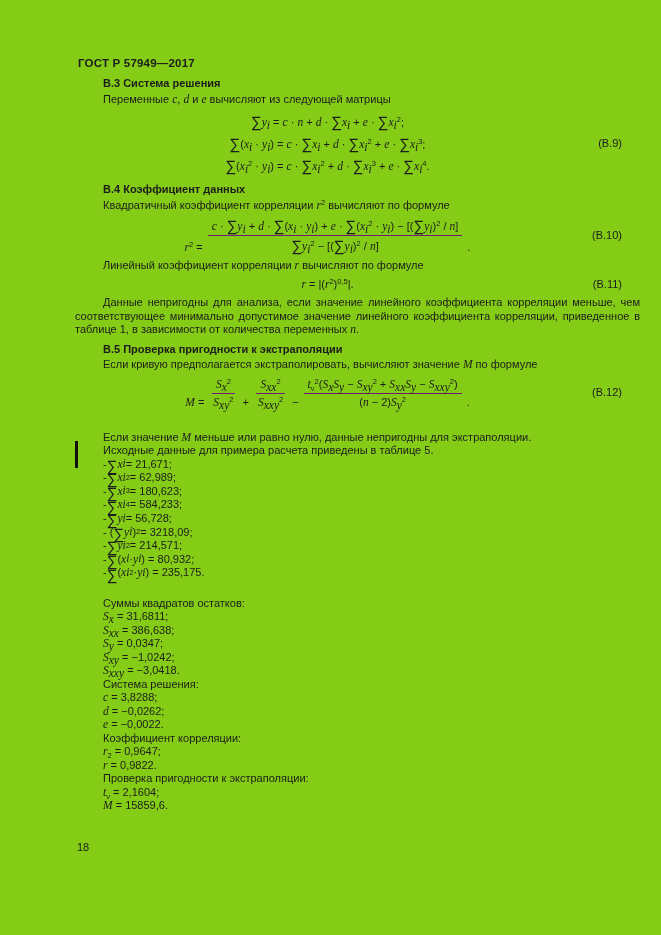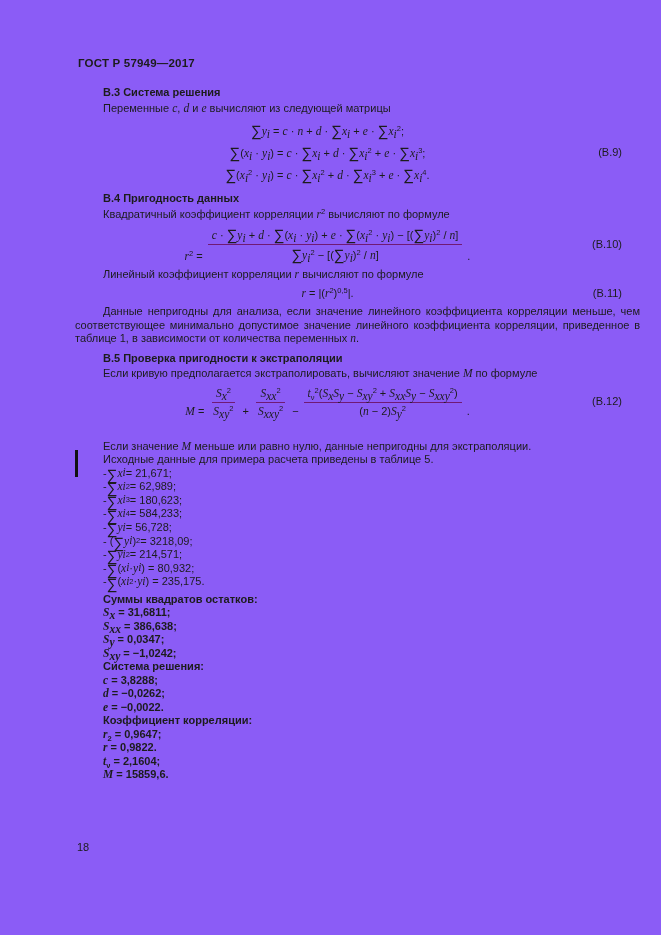--- a/index.html
+++ b/index.html
@@ -1,41 +1,41 @@
 <!DOCTYPE html>
 <html><head>
 <meta charset="utf-8">
 <style>
   html,body{margin:0;padding:0;background:#ffffff;}
   .page{
-    position:relative;width:661px;height:935px;background:#8b5cf6;overflow:hidden;
+    position:relative;width:661px;height:935px;background:#84cc16;overflow:hidden;
     font-family:"Liberation Sans","DejaVu Sans",sans-serif;
     font-size:11px;color:#1c1c1c;line-height:13.5px;
   }
   .doc-header{position:absolute;left:78px;top:57px;font-weight:bold;font-size:11.5px;letter-spacing:.2px;}
-  .content{position:absolute;left:75px;top:80px;width:565px;}
+  .content{position:absolute;left:75px;top:71px;width:565px;}
   .sec-heading{font-weight:bold;padding-left:28px;margin:6px 0 2px 0;}
   .para{margin:0;text-indent:28px;text-align:justify;}
   .para.noj{text-align:left;}
   
   .equation-row{display:flex;align-items:center;margin:5px 0;}
   .eq-body{flex:1;display:flex;justify-content:center;align-items:flex-end;gap:5px;font-style:normal;}
   .eq-label{width:60px;padding-right:18px;box-sizing:border-box;text-align:right;white-space:nowrap;}
   .eq-lines{display:flex;flex-direction:column;align-items:center;line-height:22px;}
   .frac{display:inline-flex;flex-direction:column;align-items:center;vertical-align:middle;line-height:15px;}
   .frac .num{padding:0 4px 1px;border-bottom:1px solid #701a75;white-space:nowrap;}
   .frac .den{padding:1px 4px 0;white-space:nowrap;}
   sub{font-size:7.5px;vertical-align:-3px;line-height:0;}
   sup{font-size:7.5px;vertical-align:4px;line-height:0;}
   .sum{font-size:15px;line-height:1;font-style:normal;display:inline-block;transform:translateY(1px);}
   i{font-family:"Liberation Serif","DejaVu Serif",serif;font-size:11.5px;}
   
   .list-item{padding-left:28px;height:13.6px;display:flex;align-items:center;white-space:nowrap;overflow:visible;}
   .result-line{padding-left:28px;height:13.5px;white-space:nowrap;}
-  .results{margin-top:4px;font-weight:bold;}
+  .results{margin-top:17px;}
   .b6-intro-wrap{position:relative;}
   .change-marker{position:absolute;left:0;top:-3px;width:3px;height:27px;background:#111;}
   .page-number{position:absolute;left:77px;top:841px;}
 </style>
 </head>
 <body>
 
 <div class="page">
 
   <div class="doc-header">ГОСТ Р 57949—2017</div>
@@ -49,21 +49,21 @@
       <div class="eq-body">
         <div class="eq-lines">
           <span><span class="sum">∑</span><i>y</i><sub><i>i</i></sub> = <i>c</i> · <i>n</i> + <i>d</i> · <span class="sum">∑</span><i>x</i><sub><i>i</i></sub> + <i>e</i> · <span class="sum">∑</span><i>x</i><sub><i>i</i></sub><sup>2</sup>;</span>
           <span><span class="sum">∑</span>(<i>x</i><sub><i>i</i></sub> · <i>y</i><sub><i>i</i></sub>) = <i>c</i> · <span class="sum">∑</span><i>x</i><sub><i>i</i></sub> + <i>d</i> · <span class="sum">∑</span><i>x</i><sub><i>i</i></sub><sup>2</sup> + <i>e</i> · <span class="sum">∑</span><i>x</i><sub><i>i</i></sub><sup>3</sup>;</span>
           <span><span class="sum">∑</span>(<i>x</i><sub><i>i</i></sub><sup>2</sup> · <i>y</i><sub><i>i</i></sub>) = <i>c</i> · <span class="sum">∑</span><i>x</i><sub><i>i</i></sub><sup>2</sup> + <i>d</i> · <span class="sum">∑</span><i>x</i><sub><i>i</i></sub><sup>3</sup> + <i>e</i> · <span class="sum">∑</span><i>x</i><sub><i>i</i></sub><sup>4</sup>.</span>
         </div>
       </div>
       <span class="eq-label">(В.9)</span>
     </div>
 
-    <div class="sec-heading">В.4 Пригодность данных</div>
+    <div class="sec-heading">В.4 Коэффициент данных</div>
     <p class="para noj">Квадратичный коэффициент корреляции <i>r</i><sup>2</sup> вычисляют по формуле</p>
 
     <div class="equation-row">
       <div class="eq-body">
         <span><i>r</i><sup>2</sup> =</span>
         <span class="frac">
           <span class="num"><i>c</i> · <span class="sum">∑</span><i>y</i><sub><i>i</i></sub> + <i>d</i> · <span class="sum">∑</span>(<i>x</i><sub><i>i</i></sub> · <i>y</i><sub><i>i</i></sub>) + <i>e</i> · <span class="sum">∑</span>(<i>x</i><sub><i>i</i></sub><sup>2</sup> · <i>y</i><sub><i>i</i></sub>) − [(<span class="sum">∑</span><i>y</i><sub><i>i</i></sub>)<sup>2</sup> / <i>n</i>]</span>
           <span class="den"><span class="sum">∑</span><i>y</i><sub><i>i</i></sub><sup>2</sup> − [(<span class="sum">∑</span><i>y</i><sub><i>i</i></sub>)<sup>2</sup> / <i>n</i>]</span>
         </span>
         <span>.</span>
@@ -125,27 +125,29 @@
       <div class="list-item">- <span class="sum">∑</span>(<i>x</i><sub><i>i</i></sub> · <i>y</i><sub><i>i</i></sub>)  = 80,932;</div>
       <div class="list-item">- <span class="sum">∑</span>(<i>x</i><sub><i>i</i></sub><sup>2</sup> · <i>y</i><sub><i>i</i></sub>)  = 235,175.</div>
     </div>
 
     <div class="results">
       <div class="result-line">Суммы квадратов остатков:</div>
       <div class="result-line"><i>S</i><sub><i>x</i></sub> = 31,6811;</div>
       <div class="result-line"><i>S</i><sub><i>xx</i></sub> = 386,638;</div>
       <div class="result-line"><i>S</i><sub><i>y</i></sub> = 0,0347;</div>
       <div class="result-line"><i>S</i><sub><i>xy</i></sub> = −1,0242;</div>
+      <div class="result-line"><i>S</i><sub><i>xxy</i></sub> = −3,0418.</div>
       <div class="result-line">Система решения:</div>
       <div class="result-line"><i>c</i> = 3,8288;</div>
       <div class="result-line"><i>d</i> = −0,0262;</div>
       <div class="result-line"><i>e</i> = −0,0022.</div>
       <div class="result-line">Коэффициент корреляции:</div>
       <div class="result-line"><i>r</i><sub>2</sub> = 0,9647;</div>
       <div class="result-line"><i>r</i> = 0,9822.</div>
+      <div class="result-line">Проверка пригодности к экстраполяции:</div>
       <div class="result-line"><i>t</i><sub>ν</sub> = 2,1604;</div>
       <div class="result-line"><i>M</i> = 15859,6.</div>
     </div>
 
   </div>
 
   <div class="page-number">18</div>
 
 </div>
 

